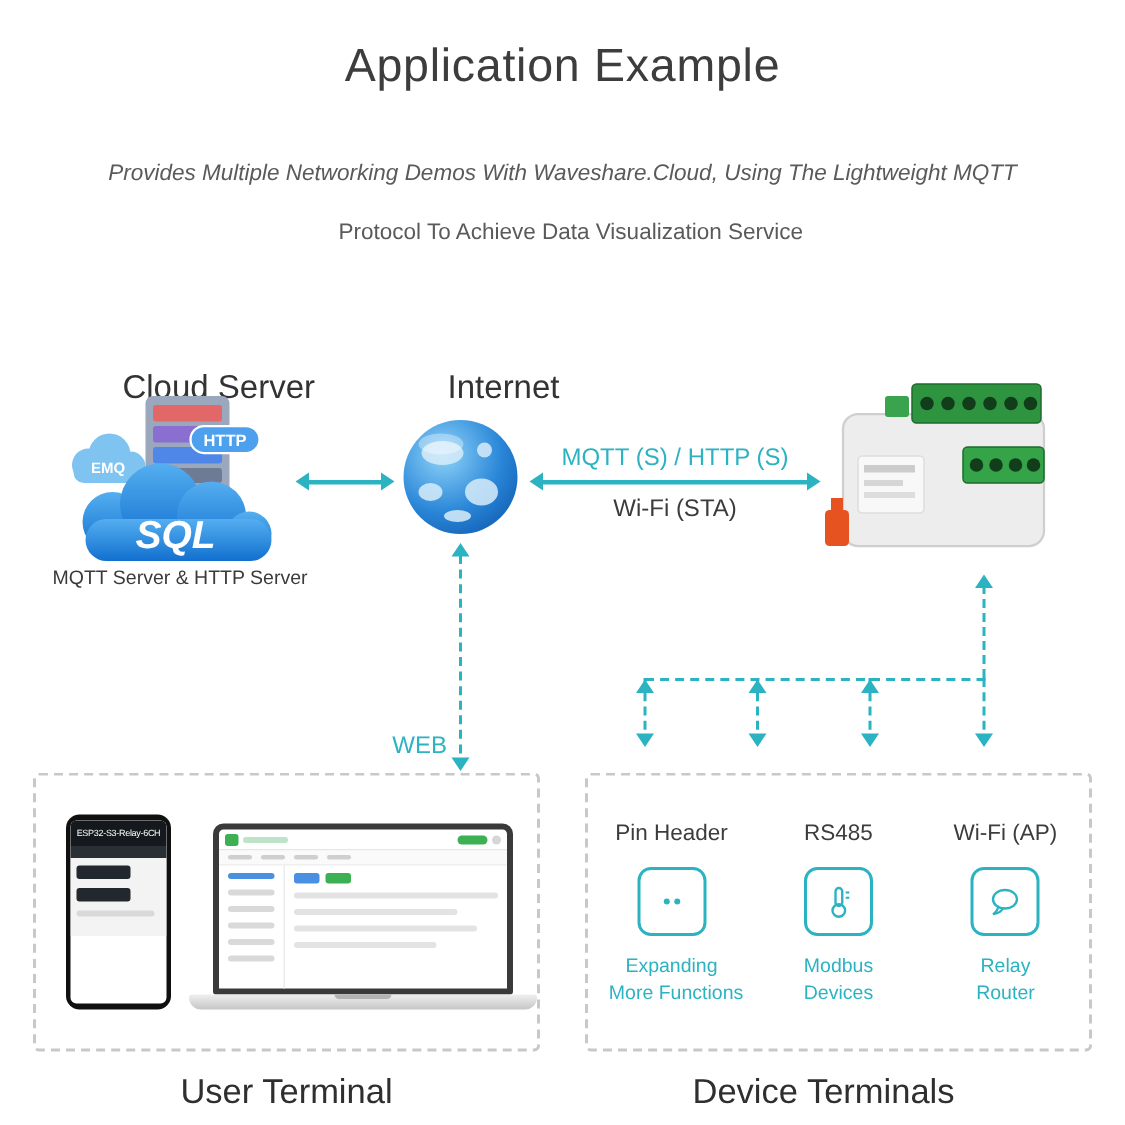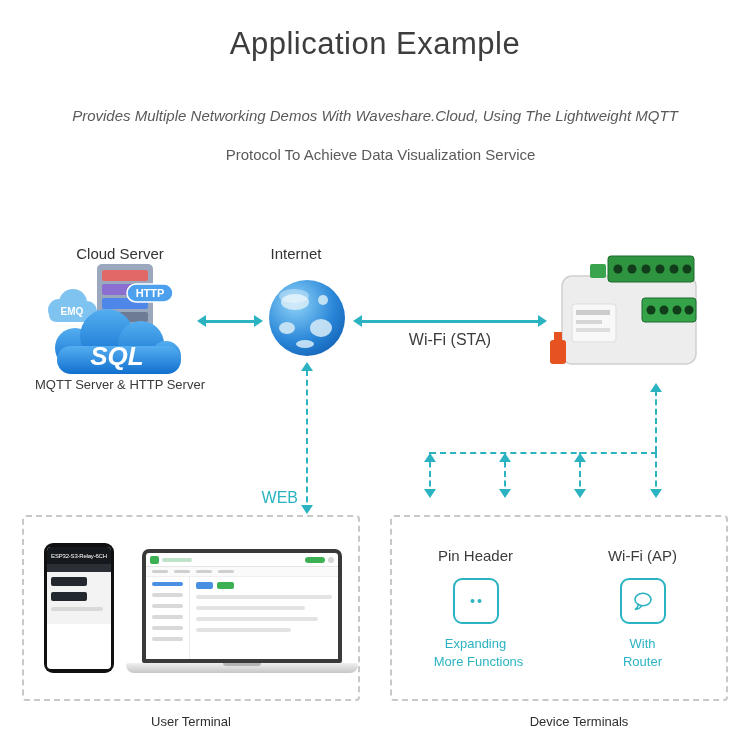--- a/index.html
+++ b/index.html
@@ -11,23 +11,23 @@
   html,body{background:#fff;}
   body{font-family:"Liberation Sans",sans-serif;}
   .canvas{position:relative;width:750px;height:750px;background:#fff;overflow:hidden;}
 
   .title{position:absolute;top:26px;left:0;width:100%;text-align:center;
          font-size:31px;font-weight:400;color:var(--dark);letter-spacing:.5px;}
   .subtitle{position:absolute;left:0;width:100%;text-align:center;font-size:15px;color:var(--body);}
   .sub1{top:107px;font-style:italic;}
   .sub2{top:146px;padding-left:11px;}
 
-  .sec-label{position:absolute;text-align:center;font-size:15px;color:#333;}
+  .sec-label{position:absolute;text-align:right;font-size:22px;color:#333;}
   .cloud-label{left:30px;top:245px;width:180px;}
-  .internet-label{left:246px;top:245px;width:100px;}
+  .internet-label{left:273px;top:245px;width:100px;}
 
   .cloud-art{position:absolute;left:35px;top:264px;}
   .cloud-caption{position:absolute;left:12px;top:377px;width:216px;text-align:center;
                  font-size:13px;color:#3a3a3a;}
 
   .globe-art{position:absolute;left:267px;top:278px;}
   .device-art{position:absolute;left:548px;top:246px;}
 
   
   .hline{position:absolute;height:3px;background:var(--accent);}
@@ -44,23 +44,23 @@
   .link-web{position:absolute;left:238px;top:489px;width:60px;text-align:right;
             font-size:16px;color:var(--accent);}
 
   .dash-v{position:absolute;width:0;border-left:2px dashed var(--accent);}
   .dash-h{position:absolute;height:0;border-top:2px dashed var(--accent);}
 
   .term-box{position:absolute;top:515px;height:186px;border:2px dashed #c8c8c8;border-radius:4px;}
   .user-box{left:22px;width:338px;}
   .device-box{left:390px;width:338px;display:flex;justify-content:space-around;padding-top:30px;}
 
-  .bottom-label{position:absolute;top:714px;text-align:center;font-size:13px;color:#2f2f2f;}
+  .bottom-label{position:absolute;top:714px;text-align:center;font-size:23px;color:#2f2f2f;}
   .user-bottom{left:22px;width:338px;}
-  .device-bottom{left:410px;width:338px;}
+  .device-bottom{left:380px;width:338px;}
 
   
   .phone{position:absolute;left:20px;top:26px;width:70px;height:130px;background:#101010;
          border-radius:9px;padding:4px 3px;}
   .phone-screen{width:100%;height:100%;background:#fff;border-radius:4px;overflow:hidden;}
   .phone-title{background:#15181c;color:#fff;font-size:6px;line-height:8px;text-align:center;
                padding:5px 1px 4px;white-space:nowrap;letter-spacing:-.2px;}
   .phone-sub{background:#2a2f36;height:8px;}
   .phone-body{background:#f3f3f3;height:52px;padding:5px 4px;}
   .pbtn{width:36px;height:9px;background:#23282e;border-radius:2px;margin-bottom:6px;}
@@ -167,20 +167,21 @@
   </svg>
 
   <div class="hline" style="left:206px;top:320px;width:48px;"></div>
   <div class="ah left" style="left:197px;top:315px;"></div>
   <div class="ah right" style="left:254px;top:315px;"></div>
 
   <div class="hline" style="left:362px;top:320px;width:176px;"></div>
   <div class="ah left" style="left:353px;top:315px;"></div>
   <div class="ah right" style="left:538px;top:315px;"></div>
 
+  <div class="link-protocol">MQTT (S) / HTTP (S)</div>
   <div class="link-wifi">Wi-Fi (STA)</div>
 
   <svg class="device-art" width="162" height="138" viewBox="0 0 162 138">
     <rect x="14" y="30" width="134" height="88" rx="10" fill="#ededed" stroke="#cfcfcf" stroke-width="1.5"></rect>
     <g>
       <rect x="60" y="10" width="86" height="26" rx="3" fill="#2e9440" stroke="#1d6b2c"></rect>
       <circle cx="70" cy="23" r="4.5" fill="#123d1a"></circle>
         <circle cx="84" cy="23" r="4.5" fill="#123d1a"></circle>
       <circle cx="98" cy="23" r="4.5" fill="#123d1a"></circle>
         <circle cx="112" cy="23" r="4.5" fill="#123d1a"></circle>
@@ -291,30 +292,43 @@
       <div class="icon-box">
         <svg width="26" height="26" viewBox="0 0 26 26">
           <circle cx="9.5" cy="13" r="2" fill="currentColor"></circle>
           <circle cx="16.5" cy="13" r="2" fill="currentColor"></circle>
         </svg>
       </div>
       <div class="term-caption">Expanding</div>
       <div class="term-caption">More Functions</div>
     </div>
 
+    <div class="term-col">
+      <div class="term-title">RS485</div>
+      <div class="icon-box">
+        <svg width="26" height="26" viewBox="0 0 26 26" fill="none" stroke="currentColor">
+          <rect x="11" y="4" width="4.5" height="12" rx="2.25" stroke-width="1.6"></rect>
+          <circle cx="13.2" cy="19" r="4.2" stroke-width="1.6"></circle>
+          <line x1="17.8" y1="7" x2="20.2" y2="7" stroke-width="1.4"></line>
+          <line x1="17.8" y1="10.5" x2="20.2" y2="10.5" stroke-width="1.4"></line>
+        </svg>
+      </div>
+      <div class="term-caption">Modbus</div>
+      <div class="term-caption">Devices</div>
+    </div>
 
     <div class="term-col">
       <div class="term-title">Wi-Fi (AP)</div>
       <div class="icon-box">
         <svg width="26" height="26" viewBox="0 0 26 26" fill="none" stroke="currentColor">
           <ellipse cx="13" cy="11.5" rx="8" ry="6.2" stroke-width="1.6"></ellipse>
           <path d="M8.5 16.5 C8 19 6.5 20.5 5 21.5 C8.5 21 10.5 19.5 11.5 17.8" stroke-width="1.5" stroke-linecap="round"></path>
         </svg>
       </div>
-      <div class="term-caption">With</div>
+      <div class="term-caption">Relay</div>
       <div class="term-caption">Router</div>
     </div>
 
 
   </div>
 
   <div class="bottom-label user-bottom">User Terminal</div>
   <div class="bottom-label device-bottom">Device Terminals</div>
 
 </div>

